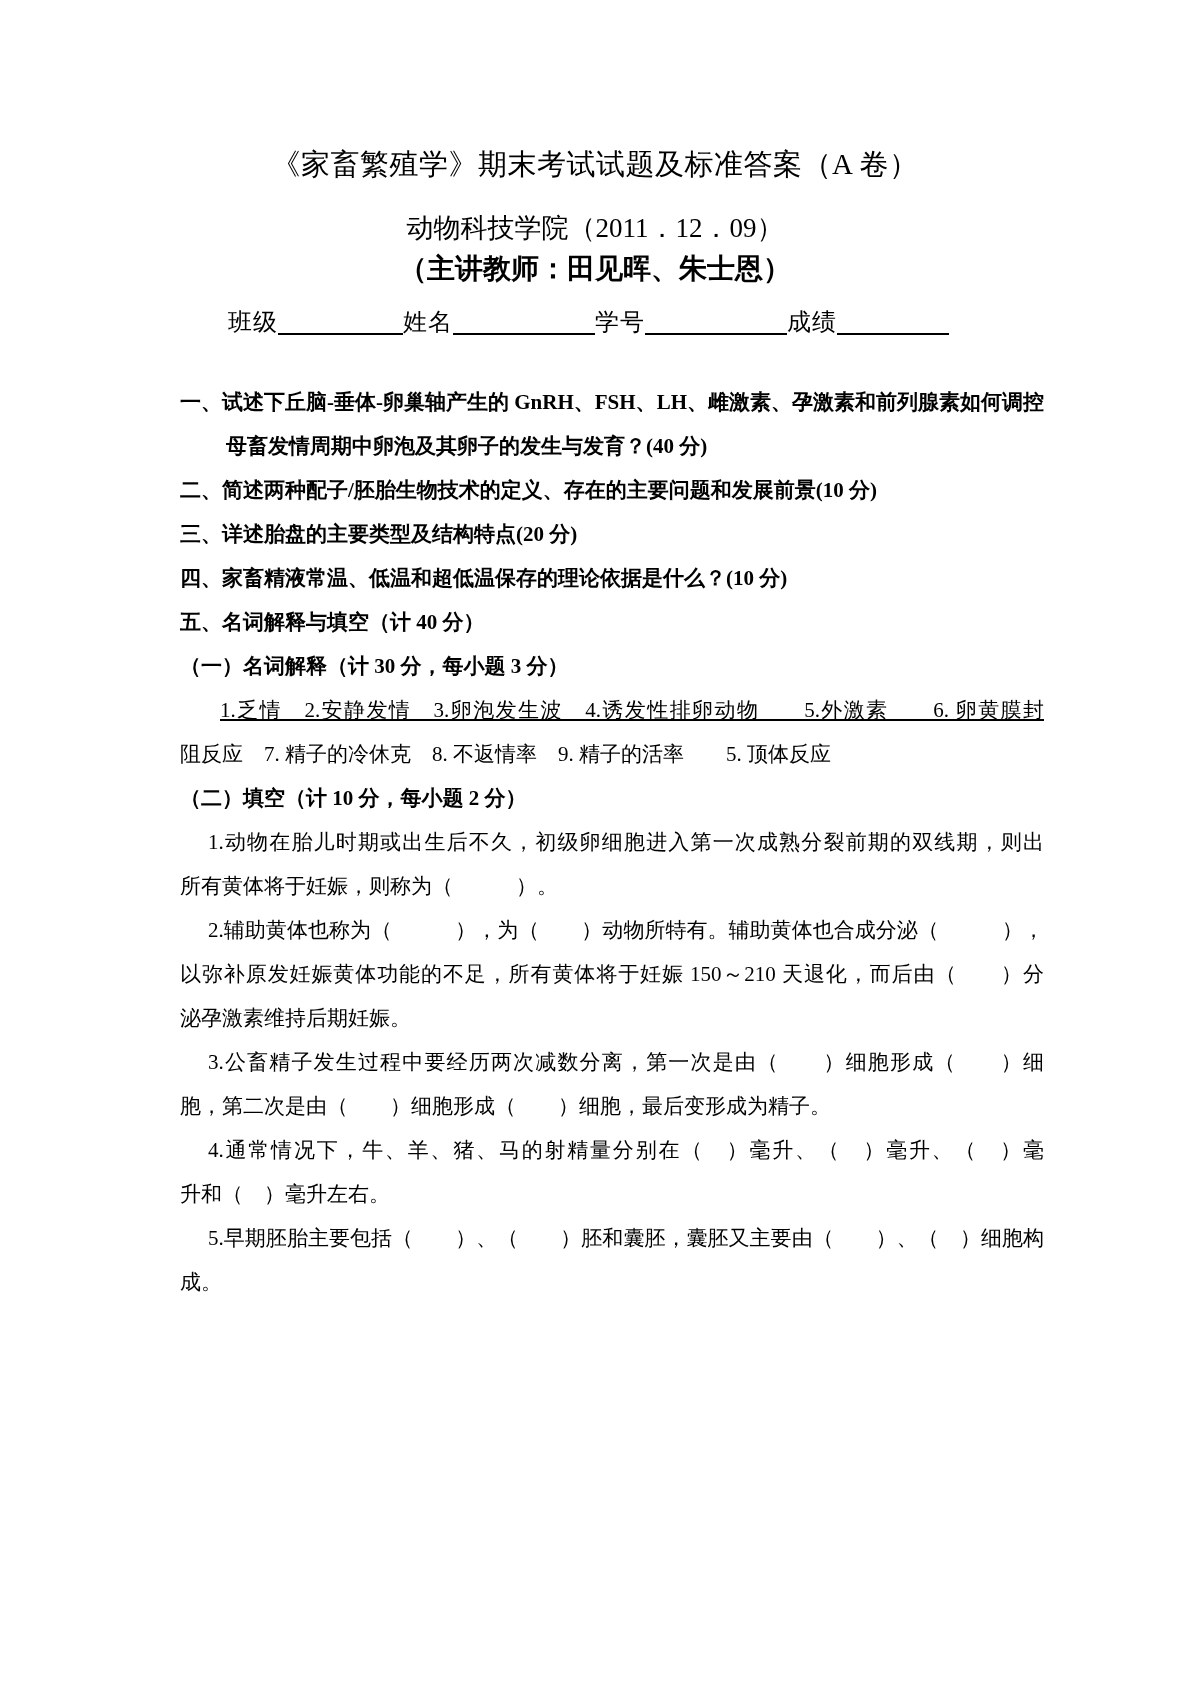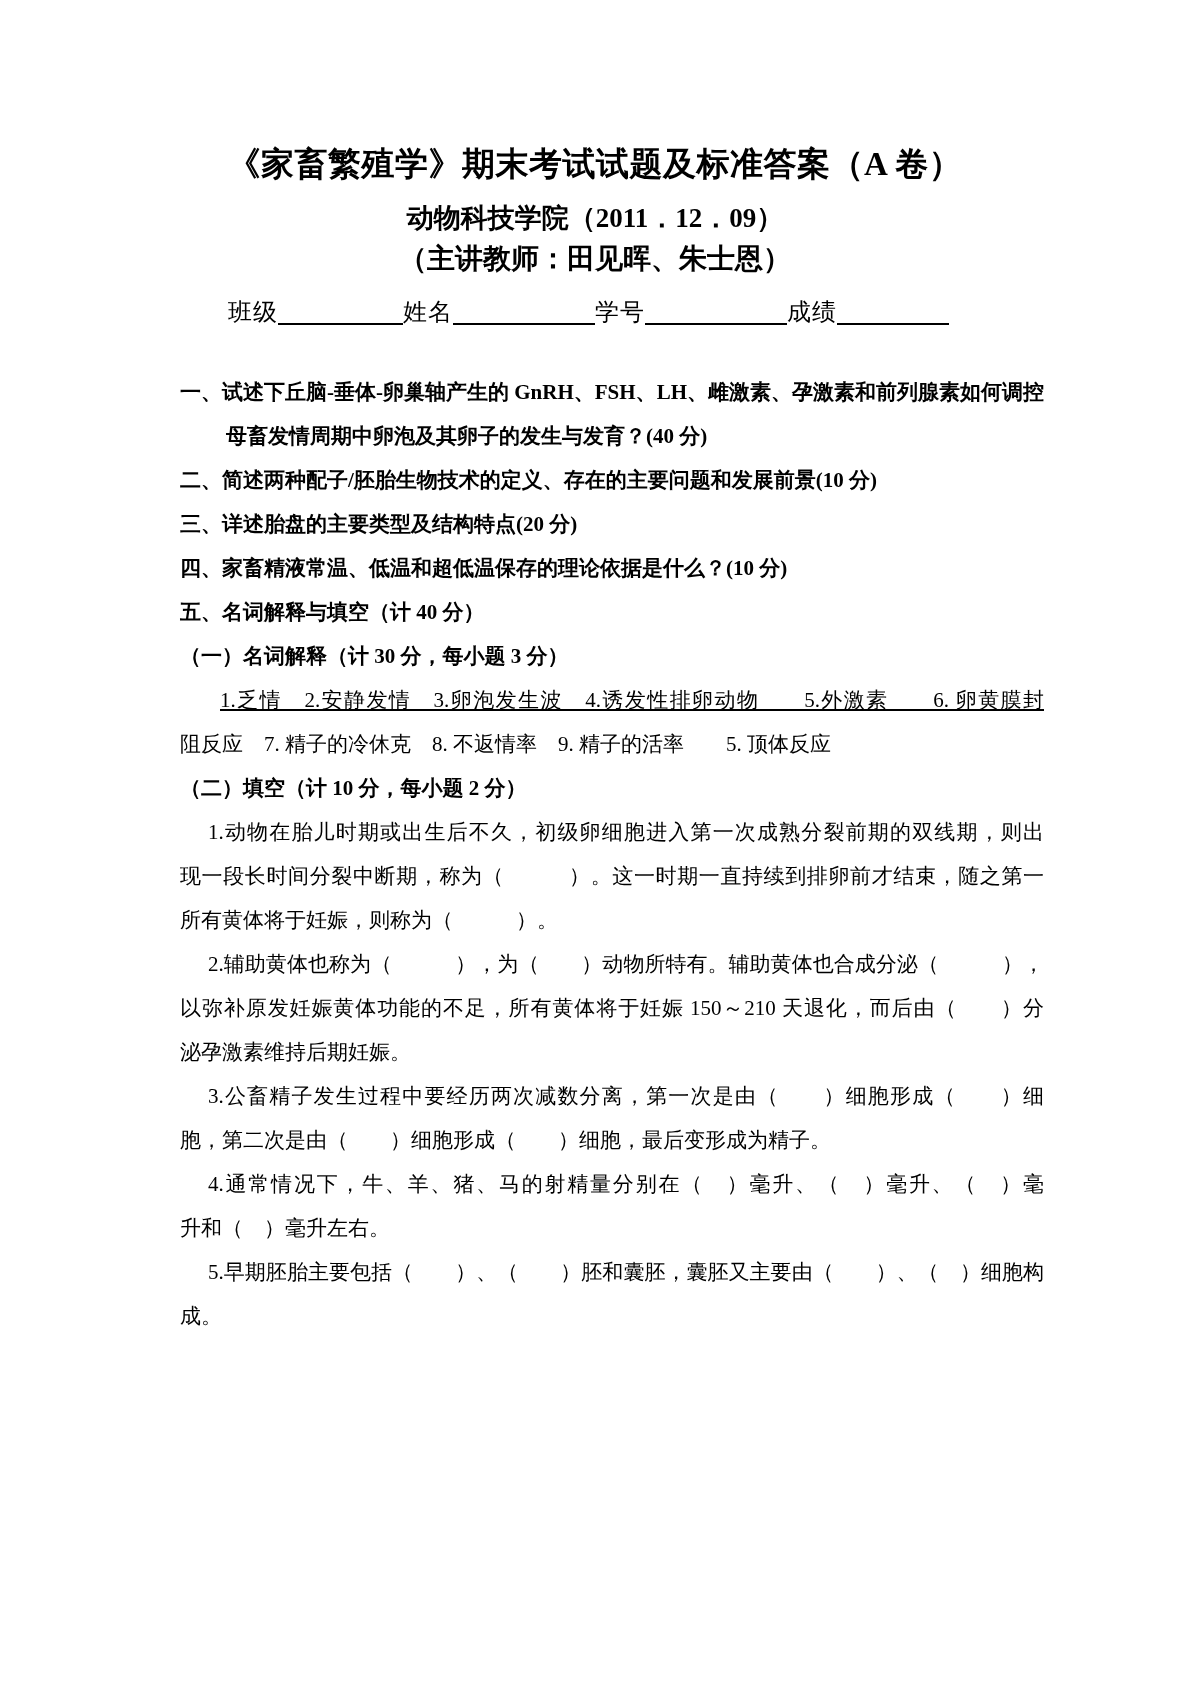--- a/index.html
+++ b/index.html
@@ -8,28 +8,28 @@
     background: #ffffff;
     color: #000000;
     font-family: "Liberation Serif", "DejaVu Serif", serif;
     overflow: hidden;
   }
   .page { width: 1190px; height: 1683px; position: relative; }
 
   
   .title {
     margin: 140px 0 0 0;
-    font-size: 33px; line-height: 48px;
-    font-weight: bold; text-align: center;
+    font-size: 29px; line-height: 48px;
+    font-weight: normal; text-align: center;
     letter-spacing: 0.5px;
   }
   .subtitle {
-    margin-top: 14px;
+    margin-top: 24px;
     font-size: 27px; line-height: 32px;
-    font-weight: bold; text-align: center;
+    font-weight: normal; text-align: center;
   }
   .instructors {
     margin-top: 10px;
     font-size: 28px; line-height: 30px;
     font-weight: bold; text-align: center;
   }
 
   
   .form-row {
     margin: 22px 0 0 228px;
@@ -80,21 +80,20 @@
       <div class="line b ind-cont">母畜发情周期中卵泡及其卵子的发生与发育？(40 分)</div>
       <div class="line b">二、简述两种配子/胚胎生物技术的定义、存在的主要问题和发展前景(10 分)</div>
       <div class="line b">三、详述胎盘的主要类型及结构特点(20 分)</div>
       <div class="line b">四、家畜精液常温、低温和超低温保存的理论依据是什么？(10 分)</div>
       <div class="line b">五、名词解释与填空（计 40 分）</div>
       <div class="line b">（一）名词解释（计 30 分，每小题 3 分）</div>
       <div class="line fill ind-terms">1.乏情　2.安静发情　3.卵泡发生波　4.诱发性排卵动物　　5.外激素　　6. 卵黄膜封</div>
       <div class="line">阻反应　7. 精子的冷休克　8. 不返情率　9. 精子的活率　　5. 顶体反应</div>
       <div class="line b">（二）填空（计 10 分，每小题 2 分）</div>
       <div class="line fill ind-para">1.动物在胎儿时期或出生后不久，初级卵细胞进入第一次成熟分裂前期的双线期，则出</div>
-      <div class="line fill">现一段长时间分裂中断期，称为（　　　）。这一时期一直持续到排卵前才结束，随之第一</div>
       <div class="line">所有黄体将于妊娠，则称为（　　　）。</div>
       <div class="line fill ind-para">2.辅助黄体也称为（　　　），为（　　）动物所特有。辅助黄体也合成分泌（　　　），</div>
       <div class="line fill">以弥补原发妊娠黄体功能的不足，所有黄体将于妊娠 150～210 天退化，而后由（　　）分</div>
       <div class="line">泌孕激素维持后期妊娠。</div>
       <div class="line fill ind-para">3.公畜精子发生过程中要经历两次减数分离，第一次是由（　　）细胞形成（　　）细</div>
       <div class="line">胞，第二次是由（　　）细胞形成（　　）细胞，最后变形成为精子。</div>
       <div class="line fill ind-para">4.通常情况下，牛、羊、猪、马的射精量分别在（　）毫升、（　）毫升、（　）毫</div>
       <div class="line">升和（　）毫升左右。</div>
       <div class="line fill ind-para">5.早期胚胎主要包括（　　）、（　　）胚和囊胚，囊胚又主要由（　　）、（　）细胞构</div>
       <div class="line">成。</div>

